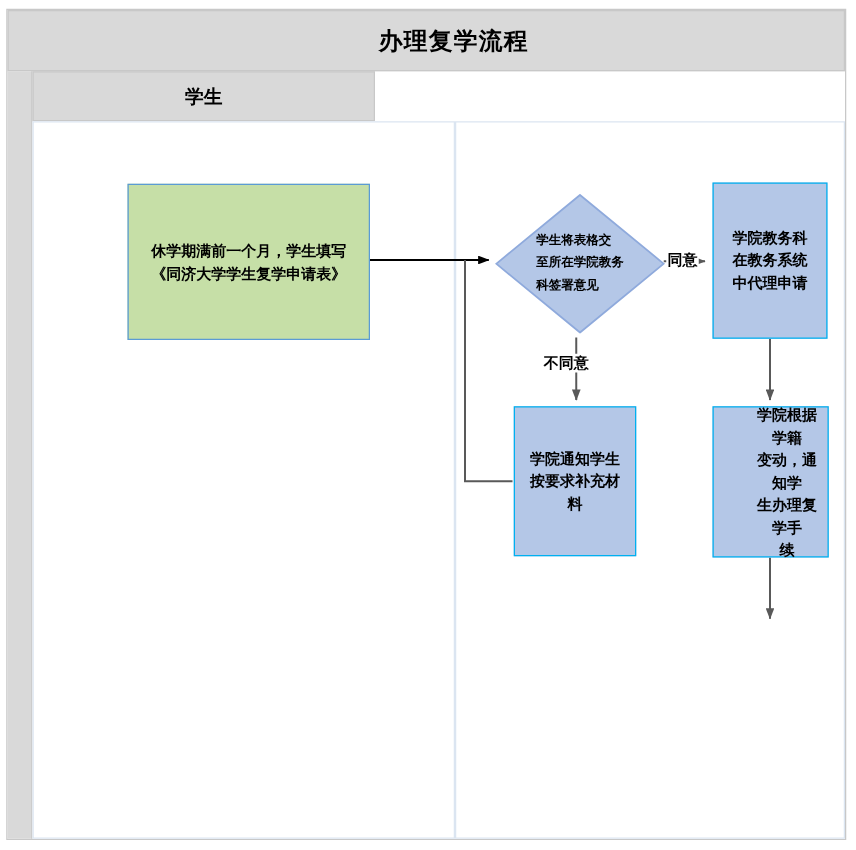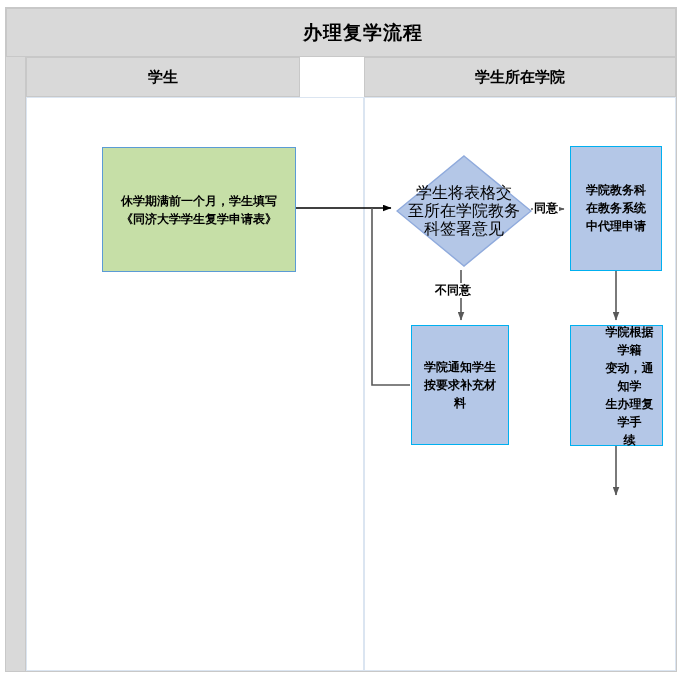--- a/index.html
+++ b/index.html
@@ -115,24 +115,23 @@
     z-index: 5;
   }
   .diamond-wrap svg { display: block; }
   .diamond-text {
     position: absolute;
     left: 0; top: 0;
     width: 100%; height: 100%;
     display: flex;
     align-items: center;
     justify-content: center;
-    text-align: center;
-    font-size: 16px;
+    font-size: 10px;
     line-height: 18px;
-    font-weight: normal;
+    font-weight: bold;
     color: #000000;
     white-space: pre-line;
   }
 
   
   #edges {
     position: absolute;
     left: 0; top: 0;
     width: 685px;
     height: 680px;
@@ -156,21 +155,20 @@
 
 <div id="canvas">
 
   <div class="pool"></div>
 
   <div class="pool-title">办理复学流程</div>
 
   <div class="lane-label-strip"></div>
 
   <div class="lane-head lane-0">学生</div>
-  <div class="lane-head lane-1">学生所在学院</div>
 
   <div class="lane-body lane-0"></div>
   <div class="lane-body lane-1"></div>
 
   <svg id="edges" viewBox="0 0 685 680" width="685" height="680">
     <defs>
       <marker id="arrowhead" markerWidth="9" markerHeight="7" refX="8.5" refY="3.5" orient="auto" markerUnits="userSpaceOnUse">
         <polygon points="0 0, 9 3.5, 0 7" fill="#000000"></polygon>
       </marker>
       <marker id="arrowhead-gray" markerWidth="9" markerHeight="7" refX="8.5" refY="3.5" orient="auto" markerUnits="userSpaceOnUse">

